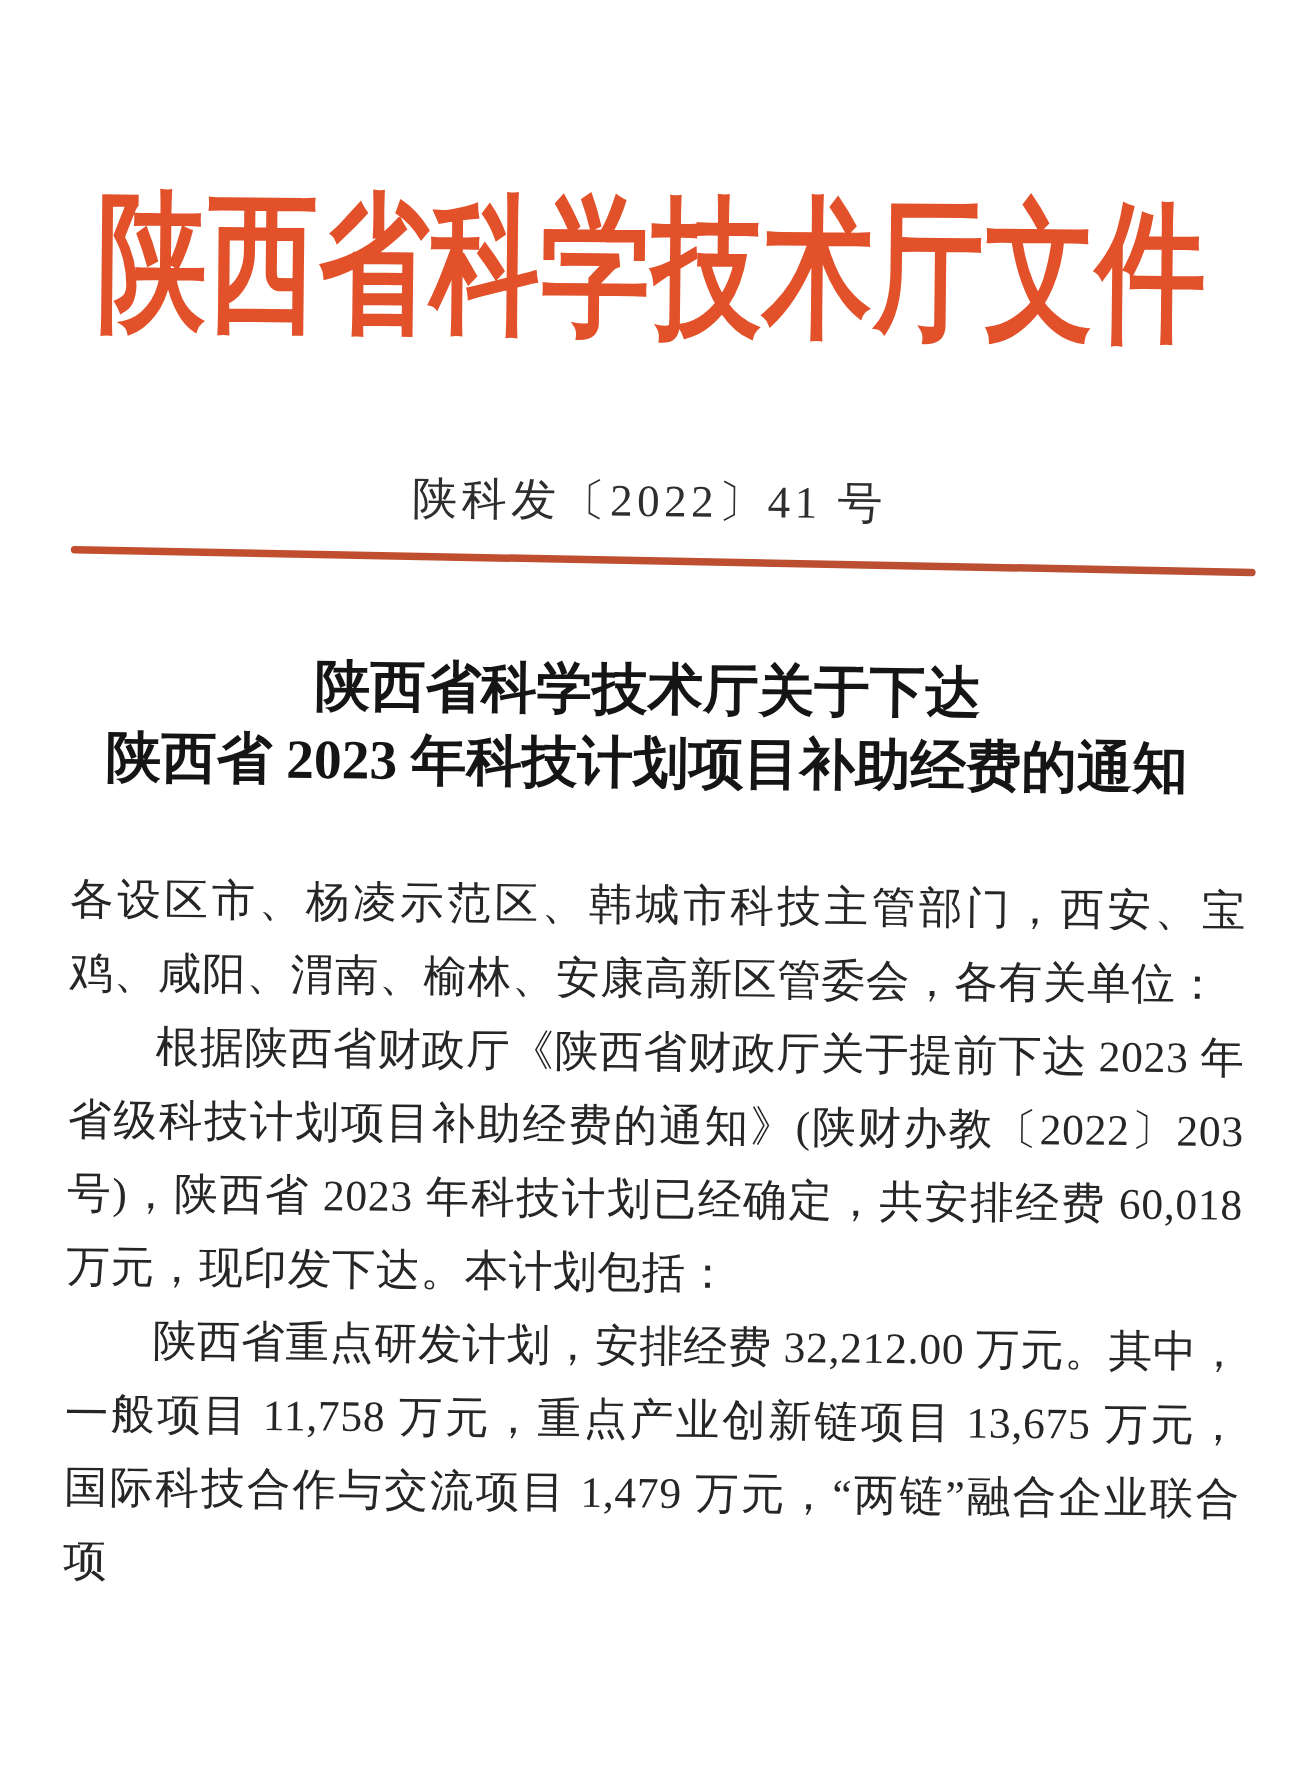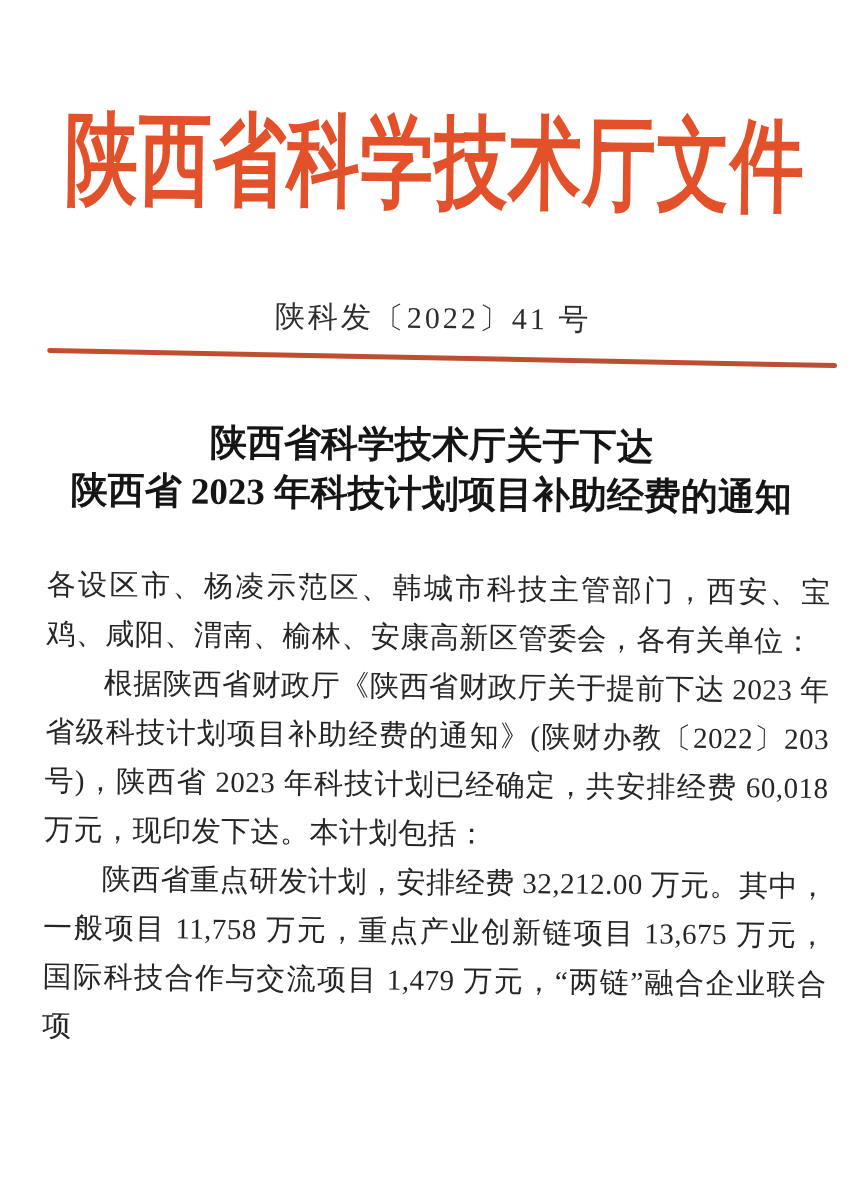--- a/index.html
+++ b/index.html
@@ -4,21 +4,21 @@
 <style>
   html, body {
     margin: 0;
     padding: 0;
     background: #ffffff;
   }
   .page {
     position: relative;
     width: 863px;
     height: 1043px;
-    margin: 0 auto;
+    margin: 16px auto;
     background: #ffffff;
     overflow: hidden;
     font-family: "Liberation Serif", "DejaVu Serif", serif;
   }
   
   .scan {
     position: absolute;
     inset: 0;
     transform: rotate(0.6deg);
     transform-origin: 50% 45%;

